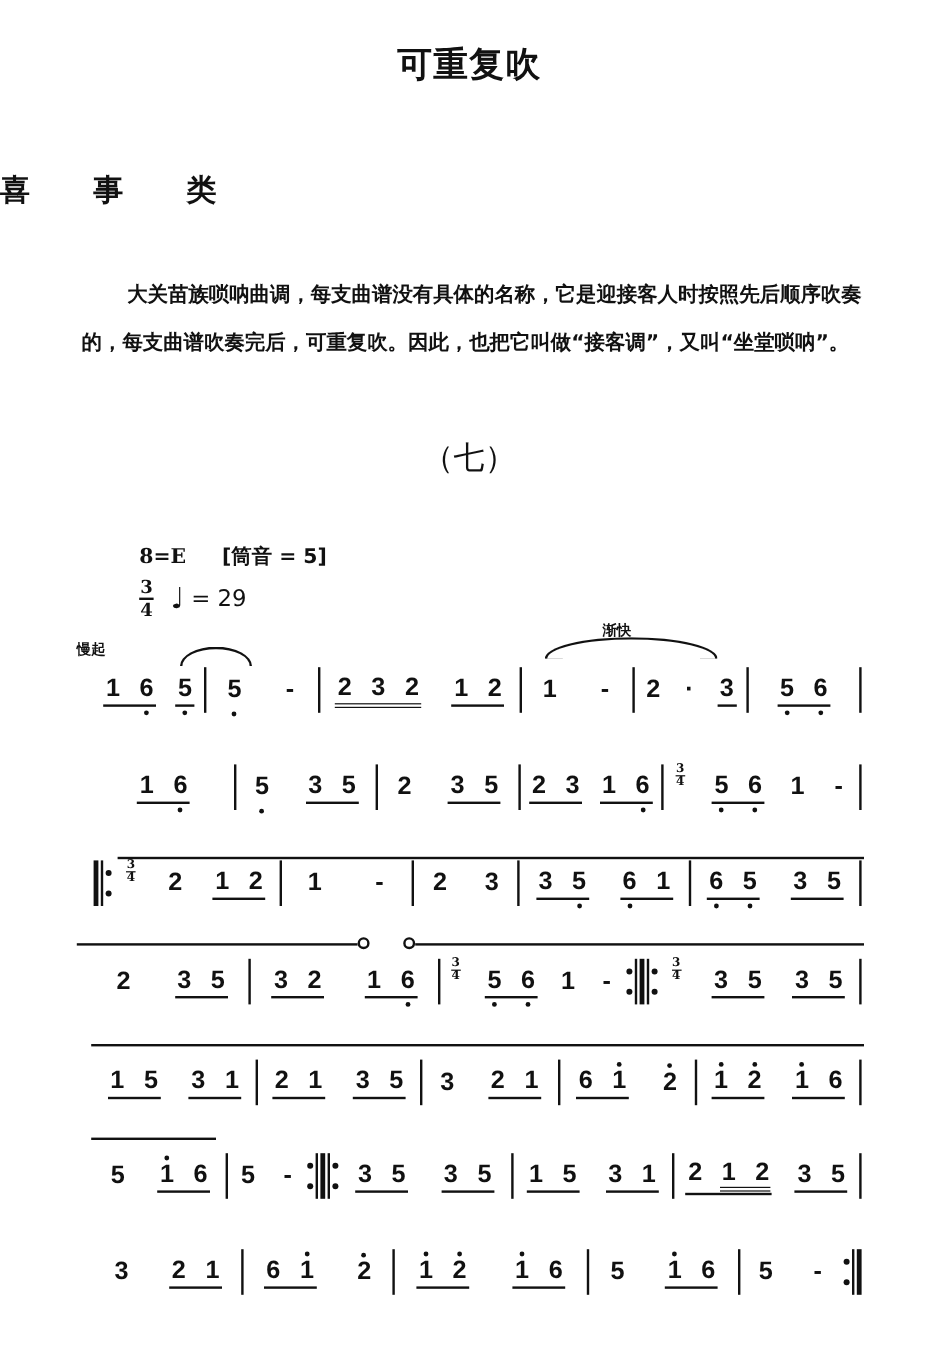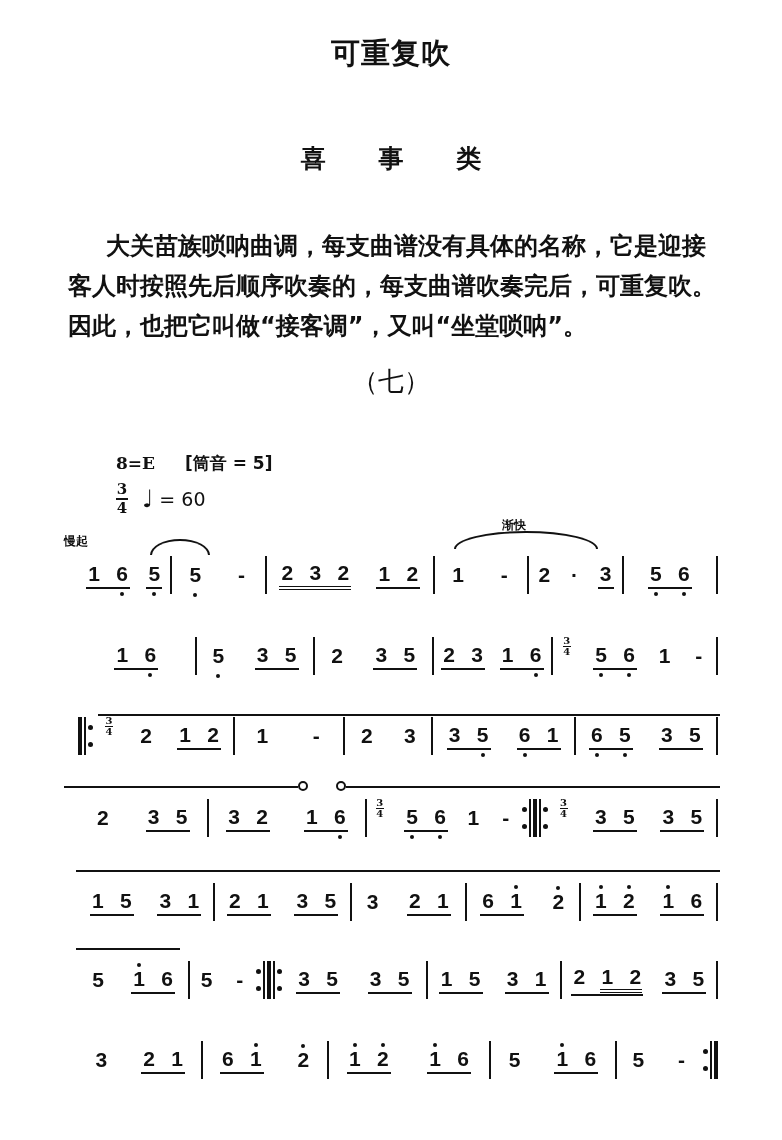--- a/index.html
+++ b/index.html
@@ -1,22 +1,22 @@
 <!DOCTYPE html>
 <html><head>
 <meta charset="utf-8">
 <style>
   html, body { margin: 0; padding: 0; background: #ffffff; }
   body { width: 782px; height: 1140px; position: relative; overflow: hidden;
          font-family: "DejaVu Sans", sans-serif; color: #111; }
   .title { position: absolute; top: 34px; left: 0; width: 782px; text-align: center;
            font-size: 29px; font-weight: bold; letter-spacing: 1px; }
-  .subtitle { position: absolute; top: 142px; left: 0; width: 782px; text-align: center;
-              font-size: 25px; font-weight: bold; letter-spacing: 22px; padding-left: 22px; box-sizing: border-box; }
-  .para { position: absolute; top: 226px; left: 68px; width: 650px; font-size: 24px;
+  .subtitle { position: absolute; top: 142px; left: 0; width: 782px; 
+              font-size: 25px; font-weight: bold; letter-spacing: 22px; box-sizing: border-box; }
+  .para { position: absolute; top: 226px; left: 68px; width: 650px; font-size: 17px;
           line-height: 40px; font-family: "DejaVu Sans", sans-serif; font-weight: bold; }
   .para .indent { display: inline-block; width: 38px; }
   .section { position: absolute; top: 364px; left: 0; width: 782px; text-align: center;
              font-size: 26px; }
   .key { position: absolute; top: 452px; left: 116px; font-size: 17px; font-family: "DejaVu Serif", serif; font-weight: bold; }
   .key .bracket { margin-left: 24px; font-weight: bold; font-family: "DejaVu Sans", sans-serif; }
   .meter { position: absolute; top: 482px; left: 116px; display: flex; align-items: center; }
   .frac { display: inline-flex; flex-direction: column; align-items: center; font-weight: bold;
           font-size: 15px; line-height: 15px; font-family: "DejaVu Serif", serif; }
   .frac .bar { width: 12px; height: 2px; background: #111; margin: 1px 0; }
@@ -61,21 +61,21 @@
   <span class="bracket">[筒音 = 5]</span>
 </div>
 <div class="meter">
   <span class="frac">
     <span>3</span>
     <span class="bar"></span>
     <span>4</span>
   </span>
   <span class="tempo">
     <span class="note">♩</span>
-    <span>= 60</span>
+    <span>= 29</span>
   </span>
 </div>
 
 <div class="row" style="top:545px;">
   <span class="anno" style="left:-14px;top:-12px;">慢起</span>
   <span class="slur" style="left:72px;top:-6px;width:56px;height:14px;"></span>
   <span class="anno" style="left:424px;top:-28px;">渐快</span>
   <span class="slur" style="left:376px;top:-14px;width:140px;height:16px;"></span>
   <div class="measures">
     <div class="m">

